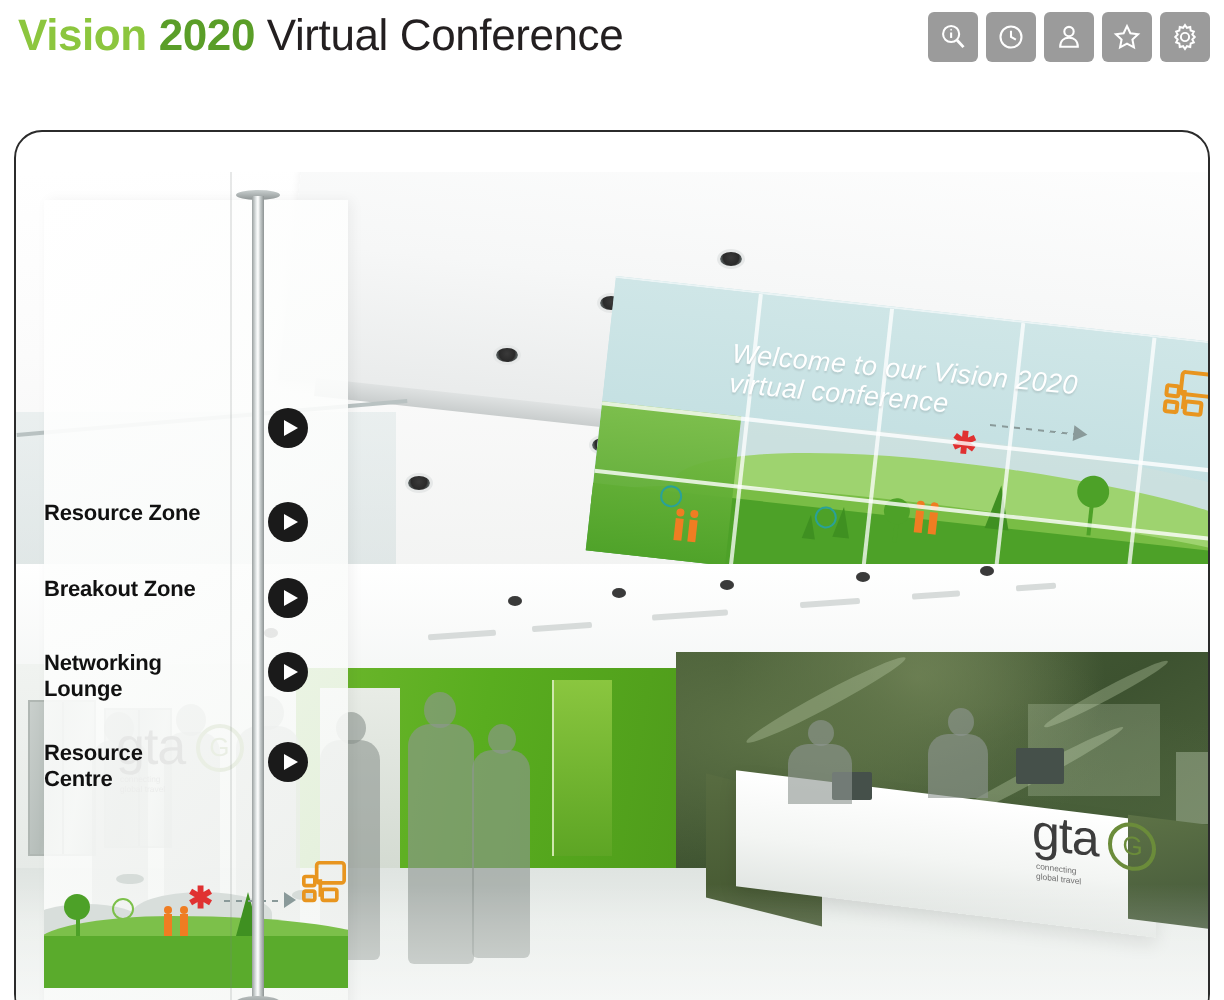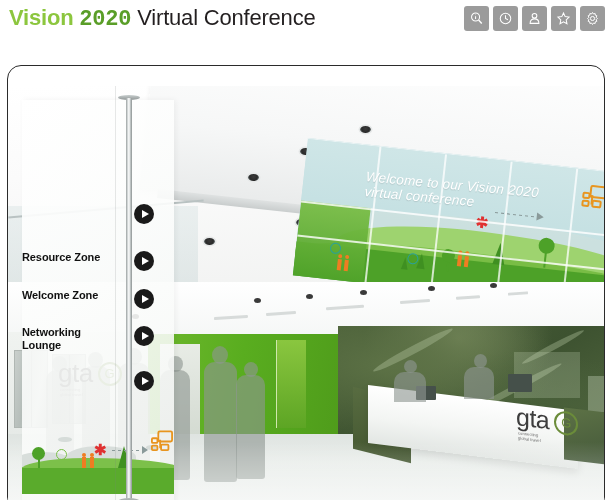--- a/index.html
+++ b/index.html
@@ -15,21 +15,21 @@
     position: absolute; left: 0; top: 0;
     width: 612px; height: 44px;
     background: #ffffff;
   }
   .page-title {
     position: absolute; left: 9px; top: 5px;
     font-size: 22px; letter-spacing: -0.2px;
     white-space: nowrap;
   }
   .t-vision { color: #8cc63e; font-weight: 700; margin-top: 48px; }
-  .t-year   { color: #5a9e28; font-weight: 700; font-family: Liberation Mono, monospace; }
+  .t-year   { color: #5a9e28; font-weight: 700; }
   .t-rest   { color: #231f20; font-weight: 400; }
 
   .toolbar {
     position: absolute; right: 7px; top: 6px;
     display: flex; gap: 4px;
   }
   .tool-btn {
     width: 25px; height: 25px;
     background: #9b9b9b;
     border-radius: 3px;
@@ -604,26 +604,28 @@
     <div class="pole-base"></div>
 
     <div class="navitem" style="top:118px;z-index:8;">
       <div class="navitem-arrow"></div>
     </div>
     <div class="navitem" style="top:165px;z-index:8;">
       <div class="navitem-label">Resource Zone</div>
       <div class="navitem-arrow"></div>
     </div>
     <div class="navitem" style="top:203px;z-index:8;">
-      <div class="navitem-label">Welcome Zone</div>
+      <div class="navitem-label">Breakout Zone</div>
       <div class="navitem-arrow"></div>
     </div>
     <div class="navitem" style="top:240px;z-index:8;">
       <div class="navitem-label">Networking
 Lounge</div>
       <div class="navitem-arrow"></div>
     </div>
     <div class="navitem" style="top:285px;z-index:8;">
+      <div class="navitem-label">Resource
+Centre</div>
       <div class="navitem-arrow"></div>
     </div>
 
   </div>
 </div>
 
 </body></html>

